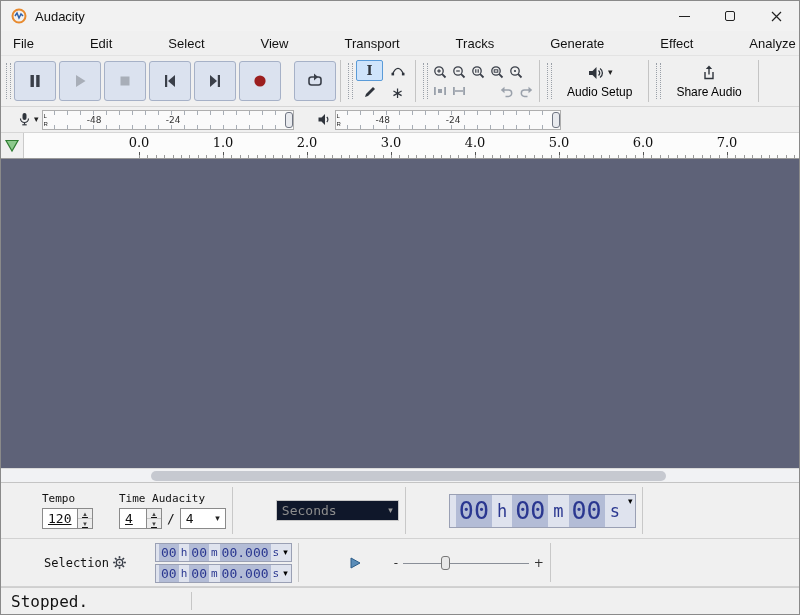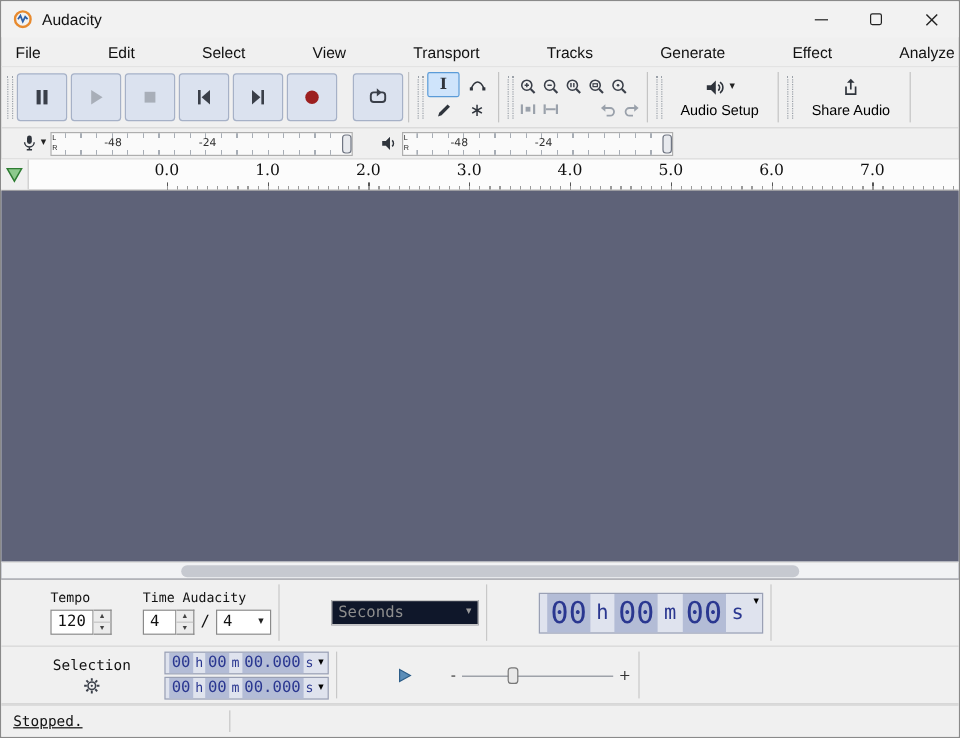--- a/index.html
+++ b/index.html
@@ -68,51 +68,51 @@
   .hscroll { position:absolute; left:0; right:0; bottom:0; height:14px; background:#f1f2f4; border-top:1px solid #dadada; }
   .hthumb { position:absolute; left:150px; top:2px; width:515px; height:10px; background:#c6c9d0; border-radius:5px; }
   
   .brow { display:flex; align-items:stretch; background:#f0f0f0; }
   .brow1 { flex:0 0 56px; border-bottom:1px solid #d2d2d2; }
   .brow2 { flex:0 0 48px; border-bottom:1px solid #d2d2d2; }
   .bpanel { display:flex; align-items:center; padding:3px 4px; gap:26px; }
   .vsep { width:1px; background:#c8c8c8; margin:4px 2px; }
   .mono-label { font-family:"DejaVu Sans Mono", monospace; font-size:11px; color:#111; }
   .tcol { display:flex; flex-direction:column; gap:3px; }
-  .spin { display:flex; height:21px; }
+  .spin { display:flex; height:21px;text-decoration:underline; }
   .spin-val { width:36px; background:#fff; border:1px solid #8a8a8a; font:13px "DejaVu Sans Mono", monospace; display:flex; align-items:center; padding-left:5px; }
   .spin-btns { width:15px; display:flex; flex-direction:column; border:1px solid #8a8a8a; border-left:none; background:#ececec; }
   .spin-b { flex:1; font-size:6px; display:flex; align-items:center; justify-content:center; color:#444; }
   .spin-b.down { border-top:1px solid #c4c4c4; }
   .ts-row { display:flex; align-items:center; gap:5px; }
   .slash { font:13px "DejaVu Sans Mono", monospace; }
   .dropdown { height:21px; background:#fff; border:1px solid #8a8a8a; display:flex; align-items:center; justify-content:space-between; padding:0 5px; font:13px "DejaVu Sans Mono", monospace; gap:8px; }
   .dd-ts { width:46px; }
   .check-row { display:flex; align-items:center; gap:6px; }
   .checkbox { width:13px; height:13px; border:1px solid #707070; background:#fff; }
   .dd-snap { width:123px; color:#8d8d8d; background:#0f172a; border-color:#c6c6c6; }
   .dd-snap .caret { color:#9a9a9a; }
   
   .big-time { display:flex; align-items:center; height:34px; background:#dfe3ee; border:1px solid #9aa0b4; font-family:"DejaVu Sans Mono", monospace; font-size:25px; color:#2a3790; padding-left:4px; }
   .dt-cell { background:#b3bcd6; padding:0 3px; margin:0 2px; line-height:32px; }
   .dt-unit { font-size:17px; padding:0 3px; }
   .dt-caret { align-self:stretch; display:flex; align-items:flex-start; padding:2px 3px 0 3px; margin-left:2px; color:#000; }
-  .sel-left { display:flex; flex-direction:column; align-items:center; gap:3px; font-family:"DejaVu Sans Mono", monospace; font-size:12px; padding:0 2px; }
+  .sel-left { display:flex; flex-direction:row; align-items:center; gap:3px; font-family:"DejaVu Sans Mono", monospace; font-size:12px; padding:0 2px; }
   .sel-times { display:flex; flex-direction:column; gap:2px; }
   .sel-time { display:flex; align-items:center; height:19px; background:#dfe3ee; border:1px solid #9aa0b4; font-family:"DejaVu Sans Mono", monospace; font-size:13px; color:#2a3790; padding-left:2px; }
   .st-cell { background:#b3bcd6; padding:0 2px; margin:0 1px; line-height:17px; }
   .st-unit { font-size:11px; padding:0 1px; }
   .st-caret { align-self:stretch; display:flex; align-items:center; padding:0 3px; color:#000; }
   .ps-btn { width:26px; height:22px; display:flex; align-items:center; justify-content:center; background:transparent; border:none; }
   .speed-slider { display:flex; align-items:center; gap:5px; width:150px; font-size:12px; color:#333; font-family:"DejaVu Sans", sans-serif; }
   .strack { position:relative; flex:1; height:14px; }
   .strack::before { content:""; position:absolute; left:0; right:0; top:50%; height:1px; background:#8a8f98; }
   .sthumb { position:absolute; left:30%; top:0; width:9px; height:14px; background:#e8e8e8; border:1px solid #777; border-radius:3px; }
   
-  .statusbar { flex:0 0 27px; border-top:1px solid #cfcfcf; background:#f0f0f0; display:flex; align-items:center; padding-left:10px; font-family:"DejaVu Sans Mono", monospace; font-size:12px; position:relative;text-decoration:underline; }
+  .statusbar { flex:0 0 27px; border-top:1px solid #cfcfcf; background:#f0f0f0; display:flex; align-items:center; padding-left:10px; font-family:"DejaVu Sans Mono", monospace; font-size:16px; position:relative; }
   .status-sep { position:absolute; left:190px; top:4px; bottom:4px; width:1px; background:#c6c6c6; }
   svg { display:block; }
 </style>
 </head>
 <body>
 
 <div class="window">
 
   <div class="titlebar">
     <span>

